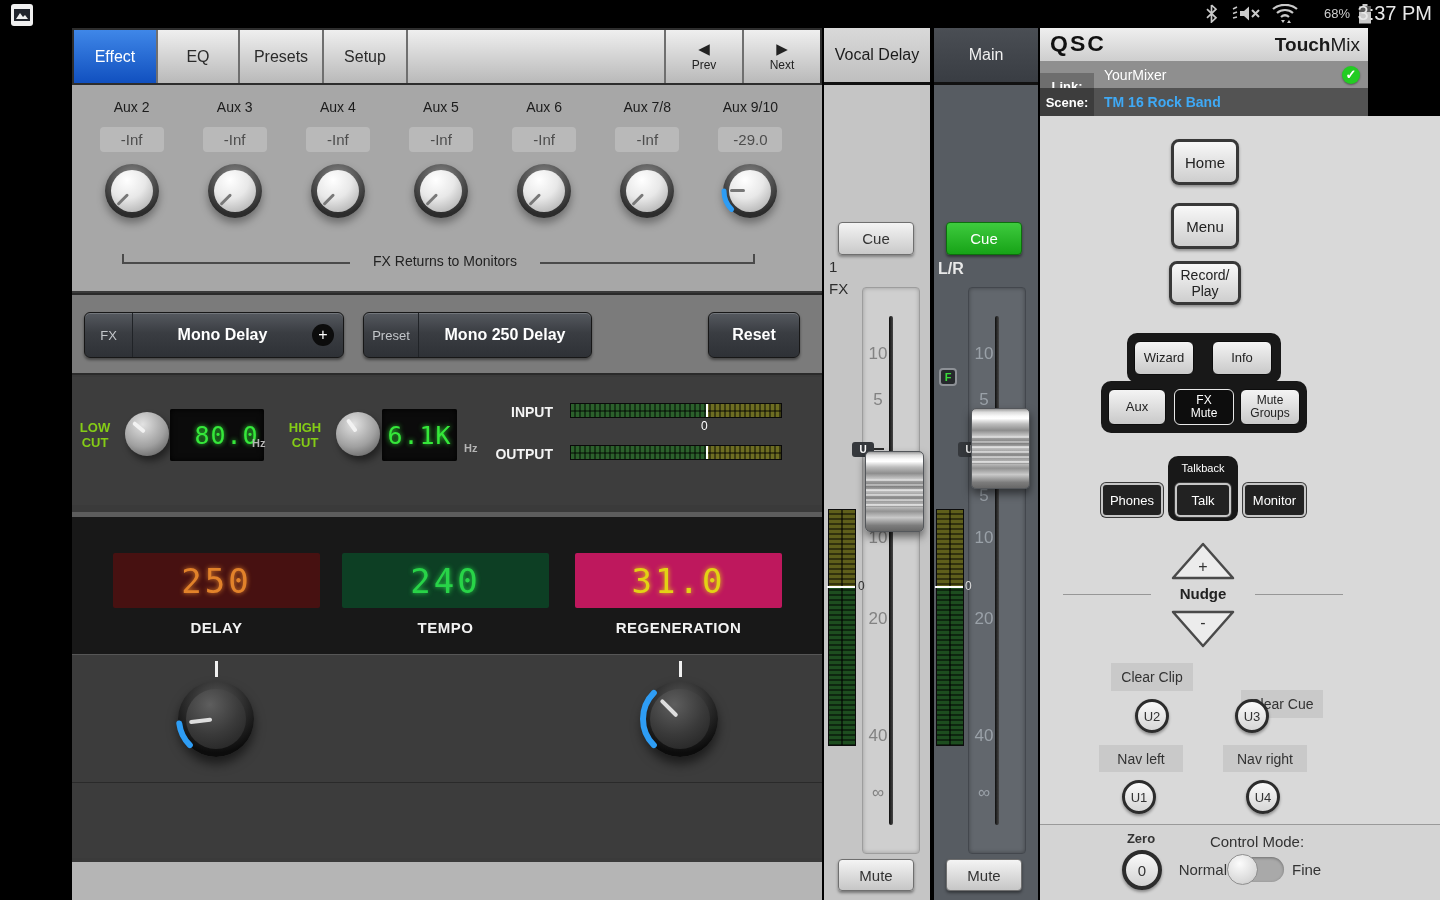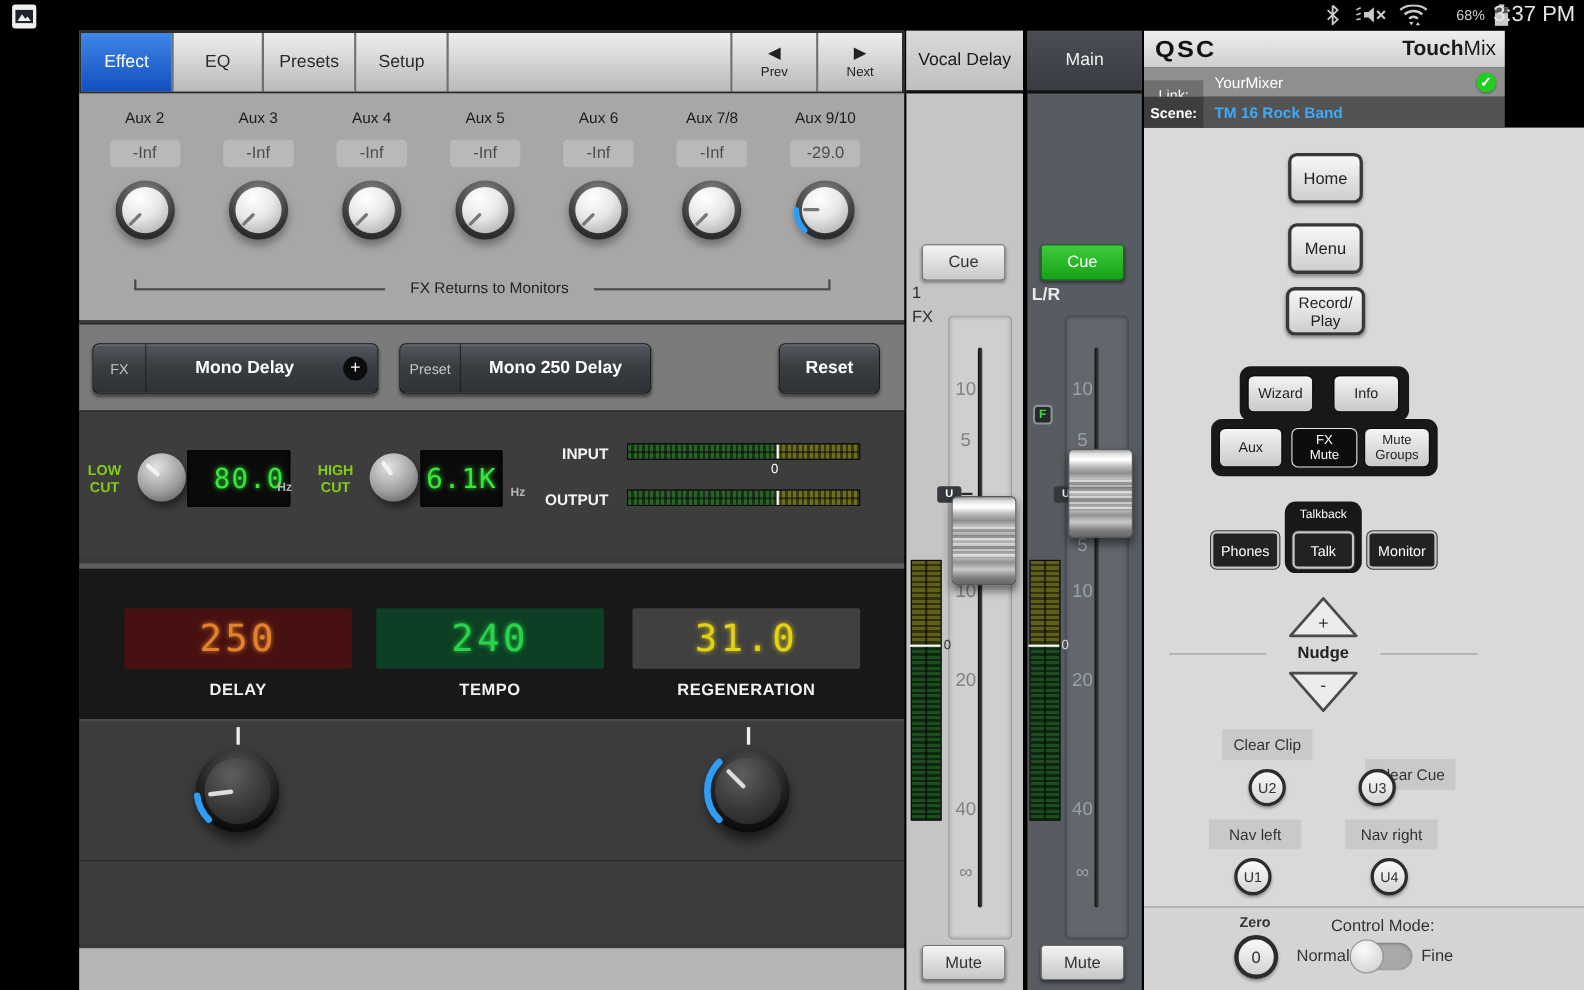--- a/index.html
+++ b/index.html
@@ -157,21 +157,21 @@
 
   
   #right-panel{position:absolute;left:1040px;top:28px;width:400px;height:872px;background:#000;}
   #rp-body{position:absolute;left:0;top:88px;width:400px;height:784px;background:#d9d9d9;}
   #qsc-bar{position:absolute;left:0;top:0;width:328px;height:33px;background:linear-gradient(180deg,#efefef,#cecece);
       display:flex;align-items:center;}
   #qsc-logo{font-size:23px;font-weight:800;letter-spacing:2px;color:#111;margin-left:10px;transform:scaleY(.92);}
   #product-name{position:absolute;right:8px;font-size:19px;color:#1a1a1a;}
   #product-name .b{font-weight:bold;}
   #link-row{position:absolute;left:0;top:33px;width:328px;height:27px;background:#8f8f8f;display:flex;align-items:center;}
-  #link-row .cell{width:54px;height:100%;background:#6e6e6e;color:#fff;font-size:13px;font-weight:normal;
+  #link-row .cell{width:54px;height:100%;background:#6e6e6e;color:#fff;font-size:13px;font-weight:bold;
       display:flex;align-items:center;justify-content:center;margin-top:24px;}
   #link-row .val{color:#fff;font-size:14px;margin-left:10px;}
   #link-check{position:absolute;right:8px;width:18px;height:18px;border-radius:50%;background:#22cc22;color:#fff;
       font-size:13px;font-weight:bold;display:flex;align-items:center;justify-content:center;box-shadow:0 1px 2px rgba(0,0,0,.4);}
   #scene-row{position:absolute;left:0;top:60px;width:328px;height:28px;background:#535353;display:flex;align-items:center;}
   #scene-row .cell{width:54px;height:100%;background:#3d3d3d;color:#fff;font-size:13px;font-weight:bold;
       display:flex;align-items:center;justify-content:center;}
   #scene-row .val{font-size:14px;font-weight:bold;margin-left:10px;}
 
   .rp-btn{position:absolute;border-radius:8px;border:3px solid #383838;box-sizing:border-box;
@@ -412,21 +412,21 @@
       </div>
     </div>
 
     <div id="disp-section">
       <div class="big-display" style="left: 41px; background: rgb(71, 17, 17);">
         <span class="seg seg-big" style="color: rgb(226, 130, 42);">250</span>
       </div>
       <div class="big-display" style="left: 270px; background: rgb(13, 63, 36);">
         <span class="seg seg-big" style="color: rgb(40, 212, 72);">240</span>
       </div>
-      <div class="big-display" style="left: 503px; background: #404040;">
+      <div class="big-display" style="left: 503px; background: #be185d;">
         <span class="seg seg-big" style="color: rgb(227, 210, 20);">31.0</span>
       </div>
       <div class="disp-label" style="left:41px;">DELAY</div>
       <div class="disp-label" style="left:270px;">TEMPO</div>
       <div class="disp-label" style="left:503px;">REGENERATION</div>
     </div>
 
     <div id="knob-section">
       <div class="ktick" style="left:143px;"></div>
       <div class="ktick" style="left:607px;"></div>

